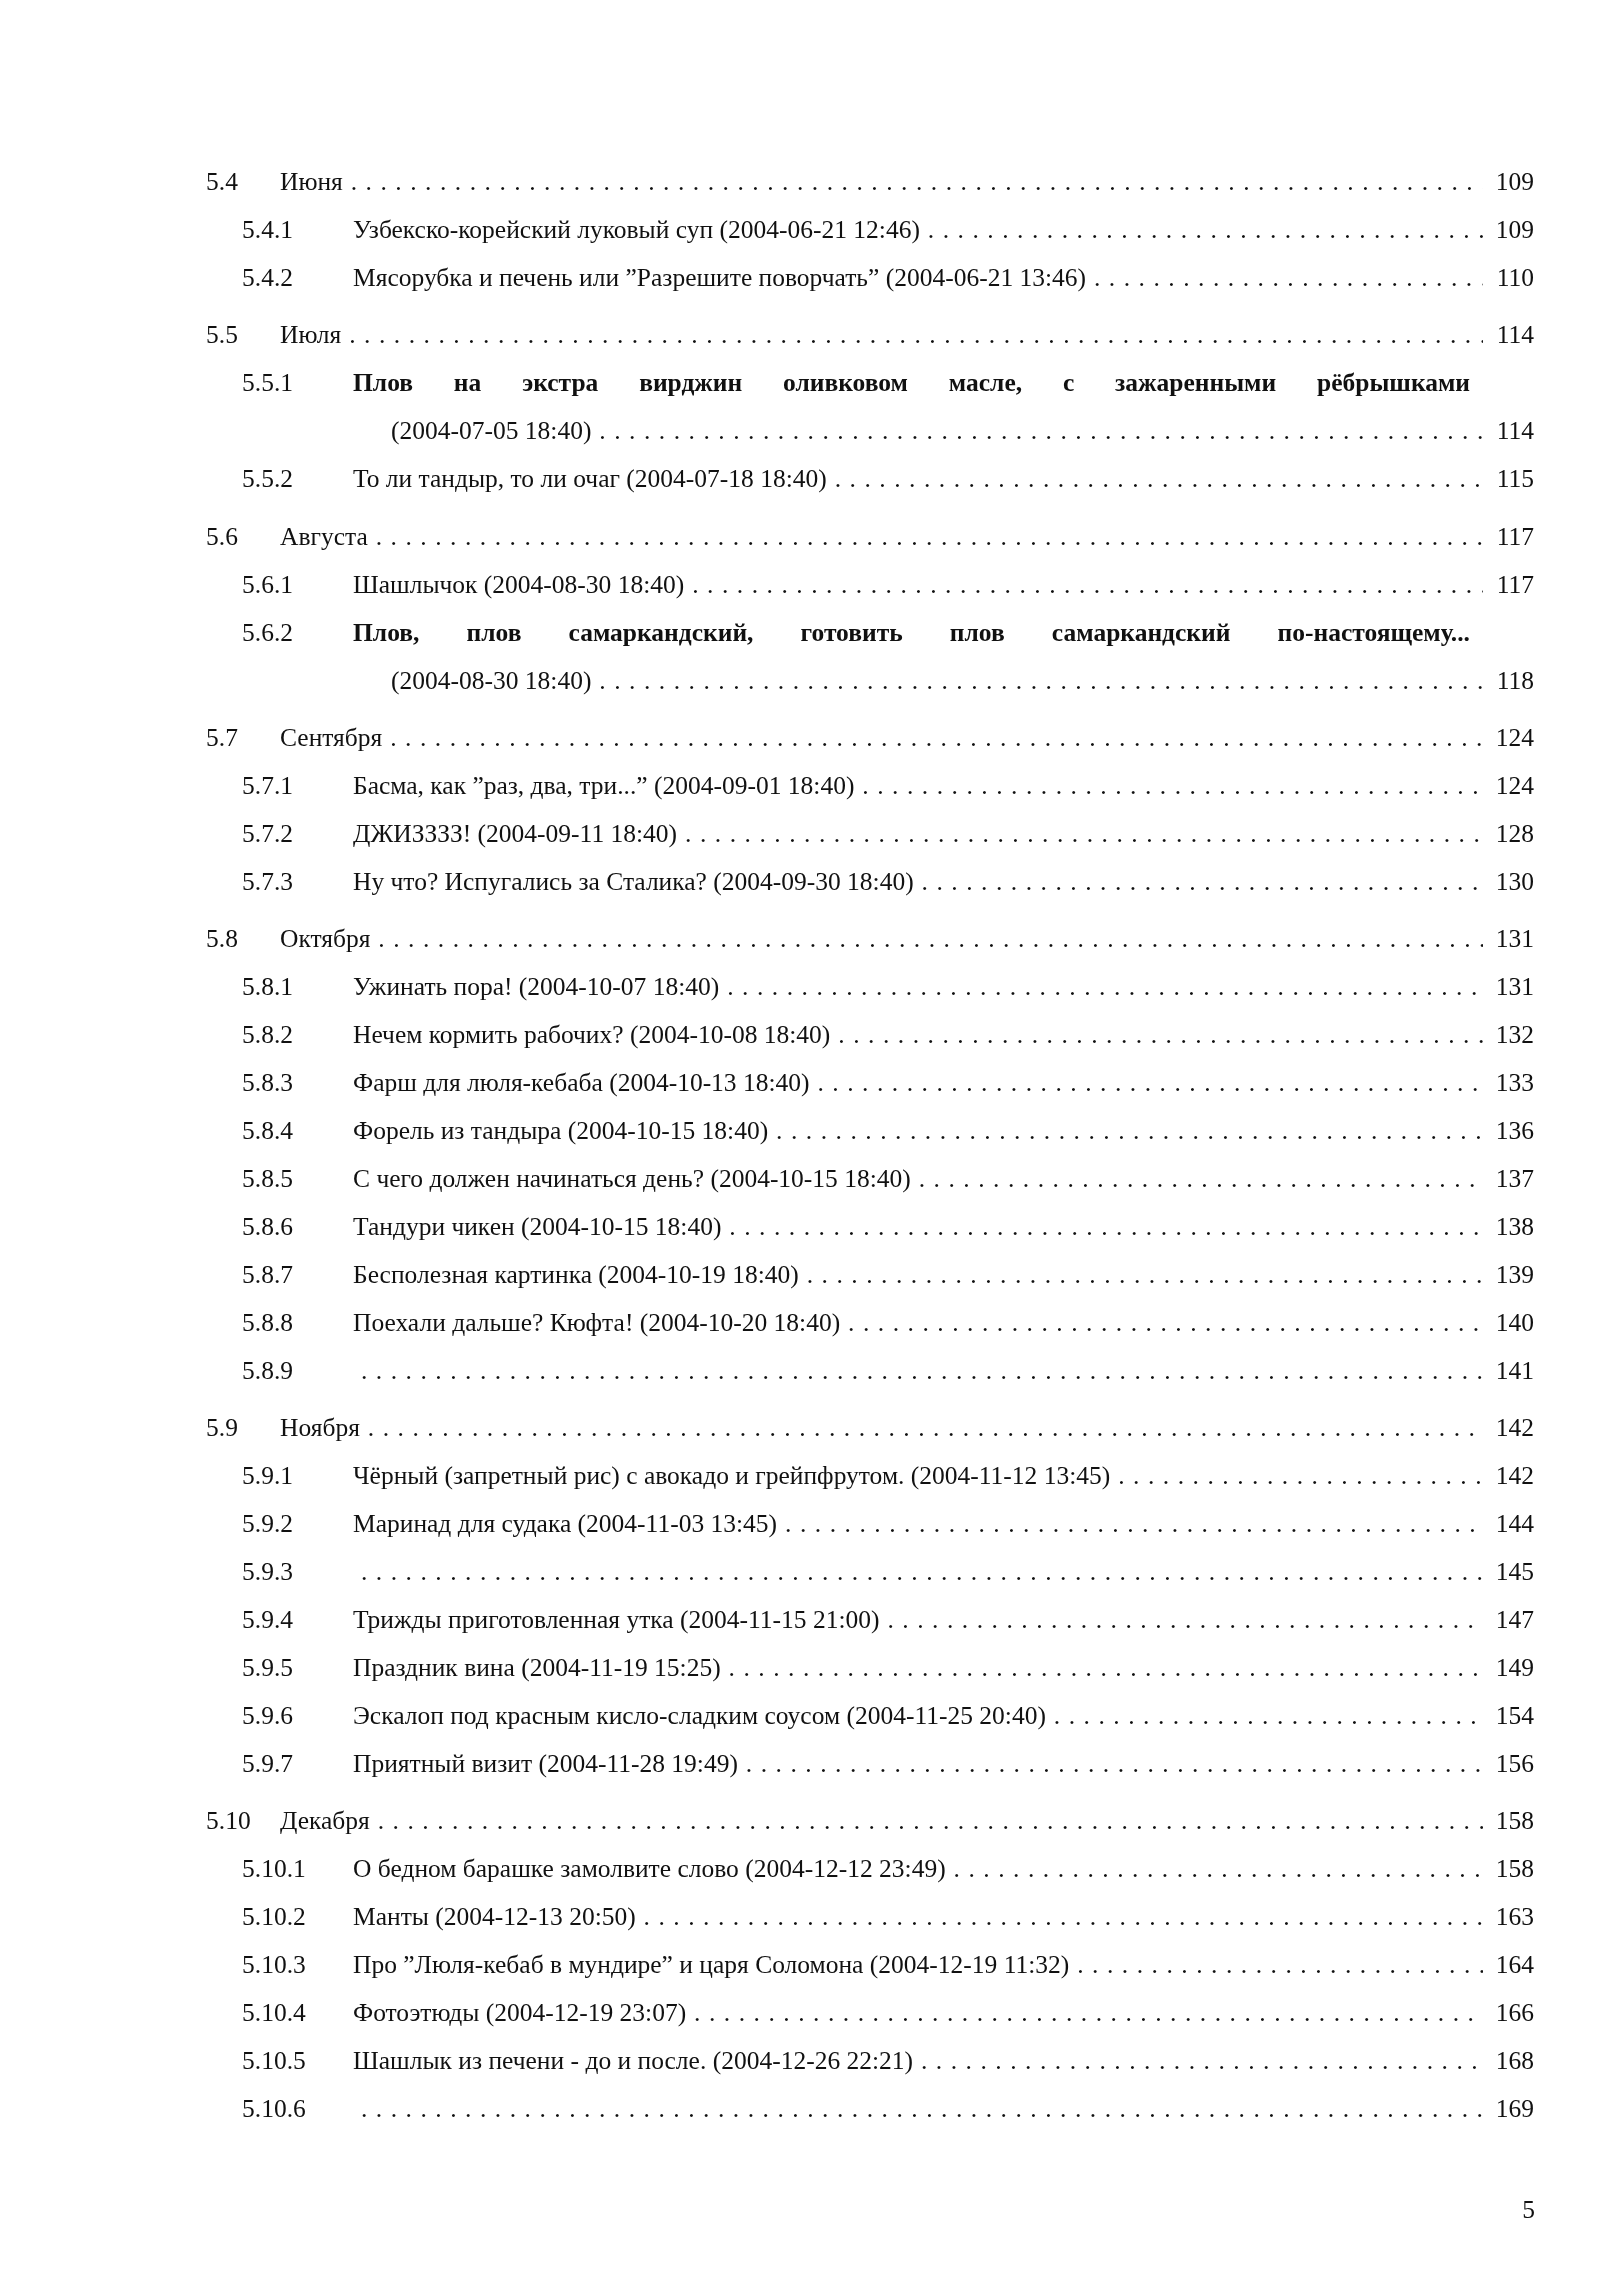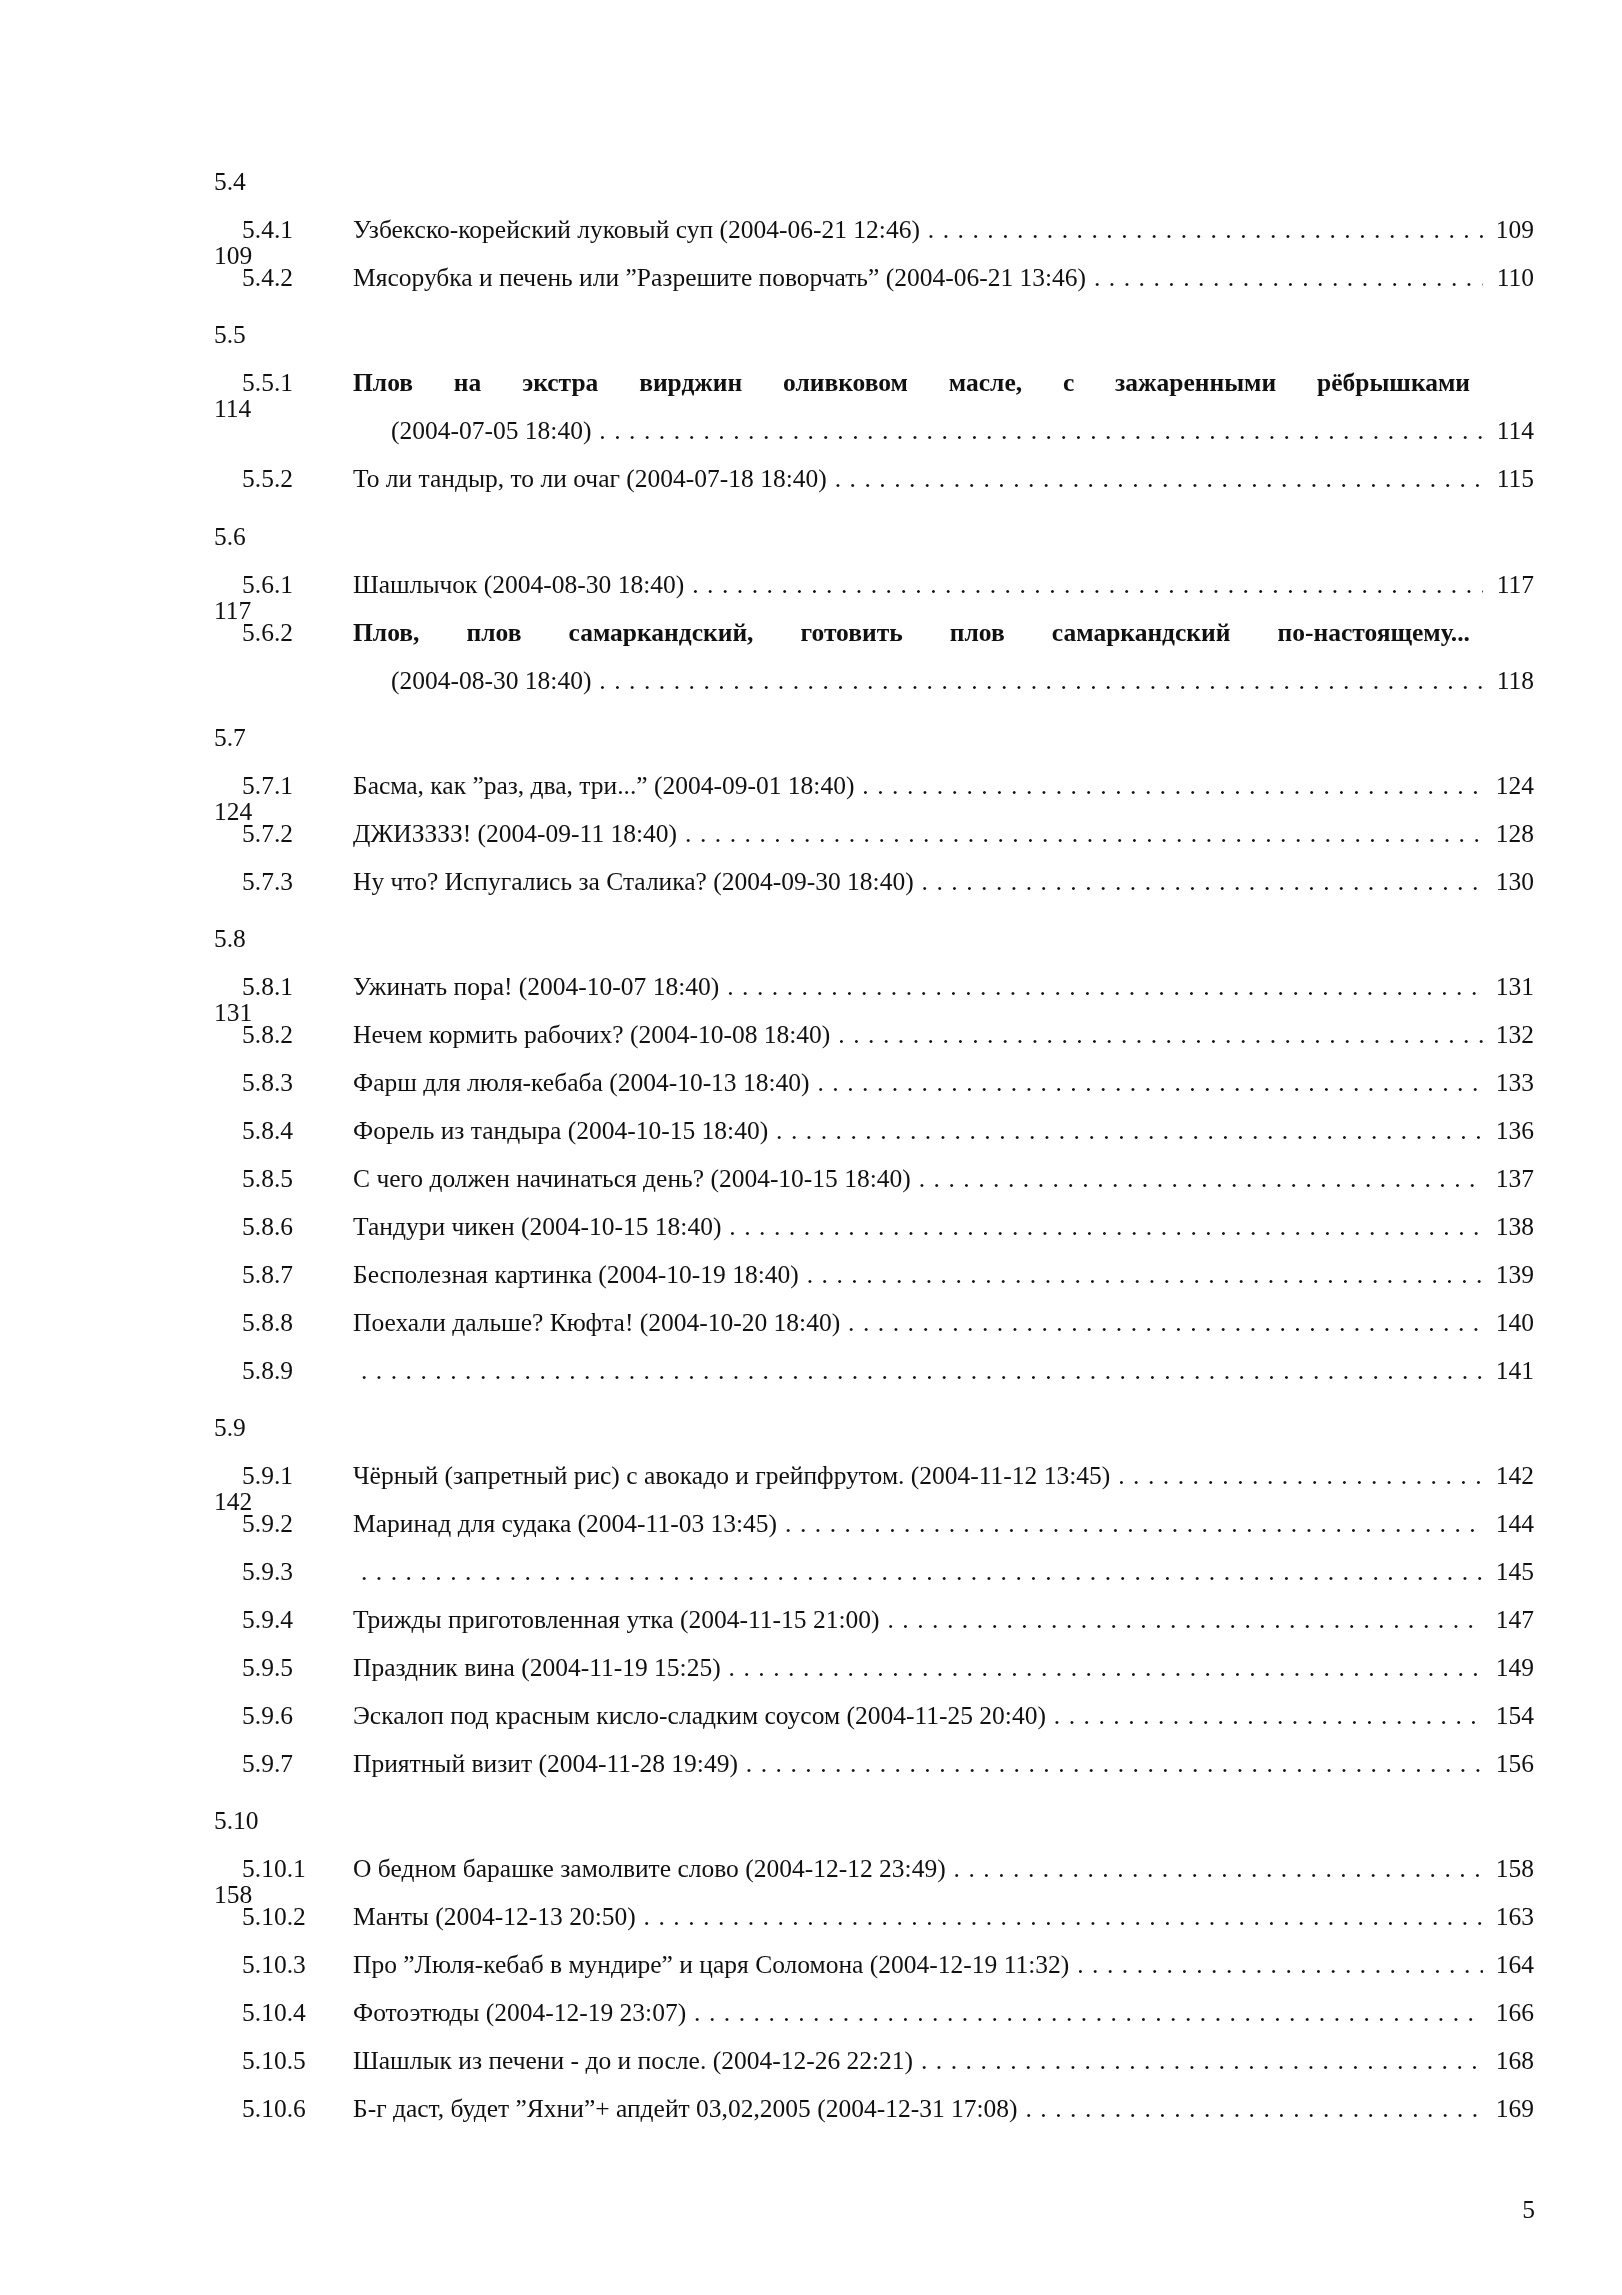--- a/index.html
+++ b/index.html
@@ -20,21 +20,21 @@
     top: 149px;
     width: 1328px;
   }
   .row {
     display: flex;
     align-items: baseline;
     height: 48px;
     line-height: 48px;
     white-space: nowrap;
   }
-  .row.section { margin-top: 9.2px; flex-direction: column; }
+  .row.section { margin-top: 9.2px; }
   .num1 { flex: 0 0 74px; }
   .num2 { flex: 0 0 111px; margin-left: 36px; }
   .indent { flex: 0 0 185px; }
   .title { flex: 0 1 auto; overflow: hidden; }
   .title.just {
     flex: 1 1 auto;
     white-space: normal;
     text-align: justify;
     text-align-last: justify;
     padding-right: 64px;
@@ -287,20 +287,19 @@
         <span class="pg">166</span>
       </div>
       <div class="row">
         <span class="num2">5.10.5</span>
         <span class="title">Шашлык из печени - до и после. (2004-12-26 22:21)</span>
         <span class="dots">..........................................................................................</span>
         <span class="pg">168</span>
       </div>
       <div class="row">
         <span class="num2">5.10.6</span>
-        <span class="title">Б-г даст, будет ”Яхни”+ апдейт 03,02,2005 (2004-12-31 17:08)</span>
         <span class="dots">..........................................................................................</span>
         <span class="pg">169</span>
       </div>
     </div>
   <div class="footer-pg">5</div>
 </div>
 
 
 </body></html>

